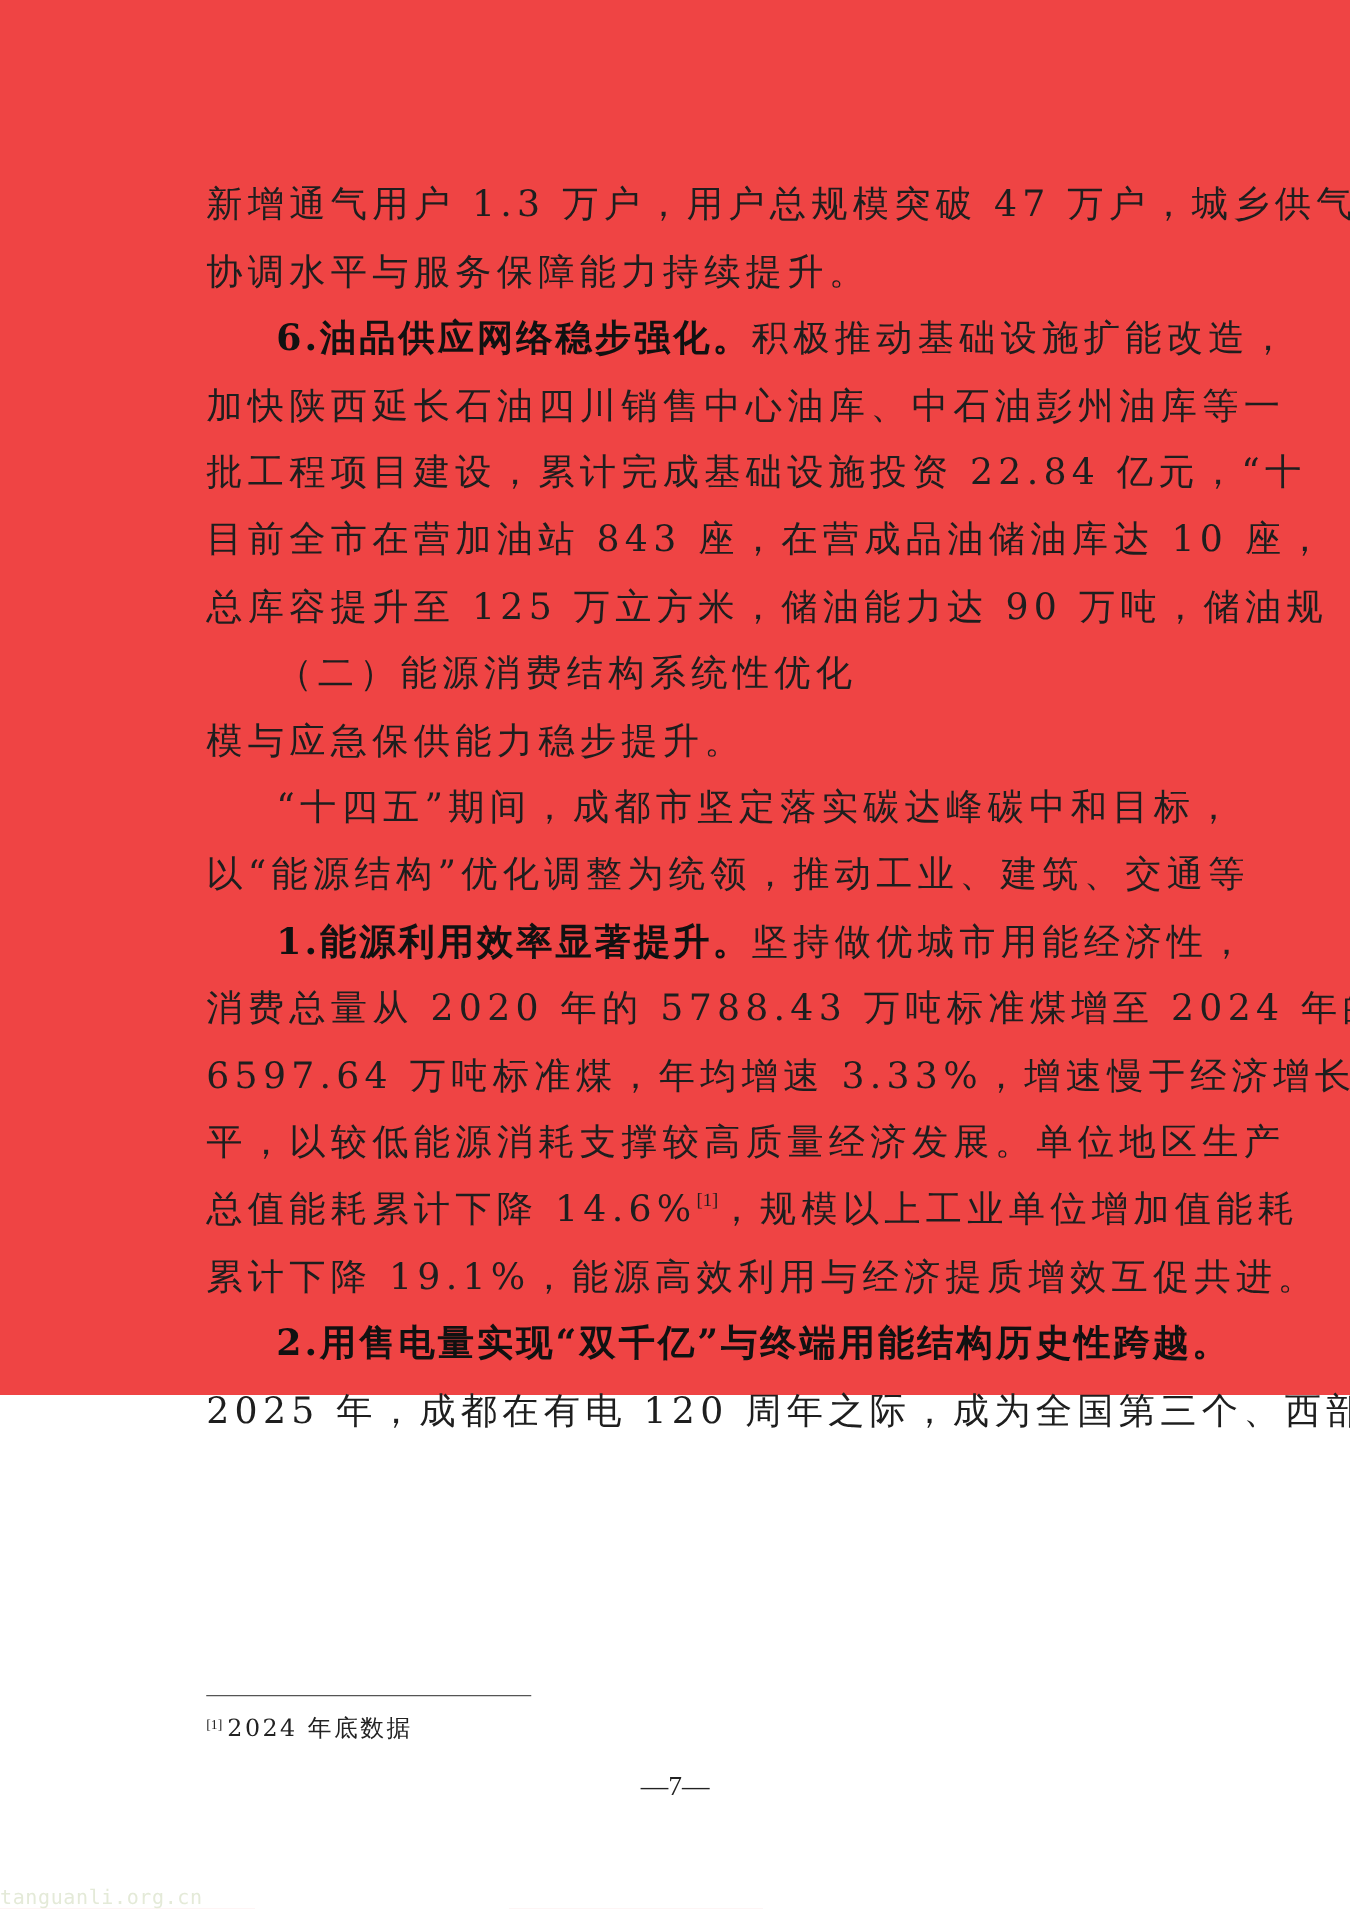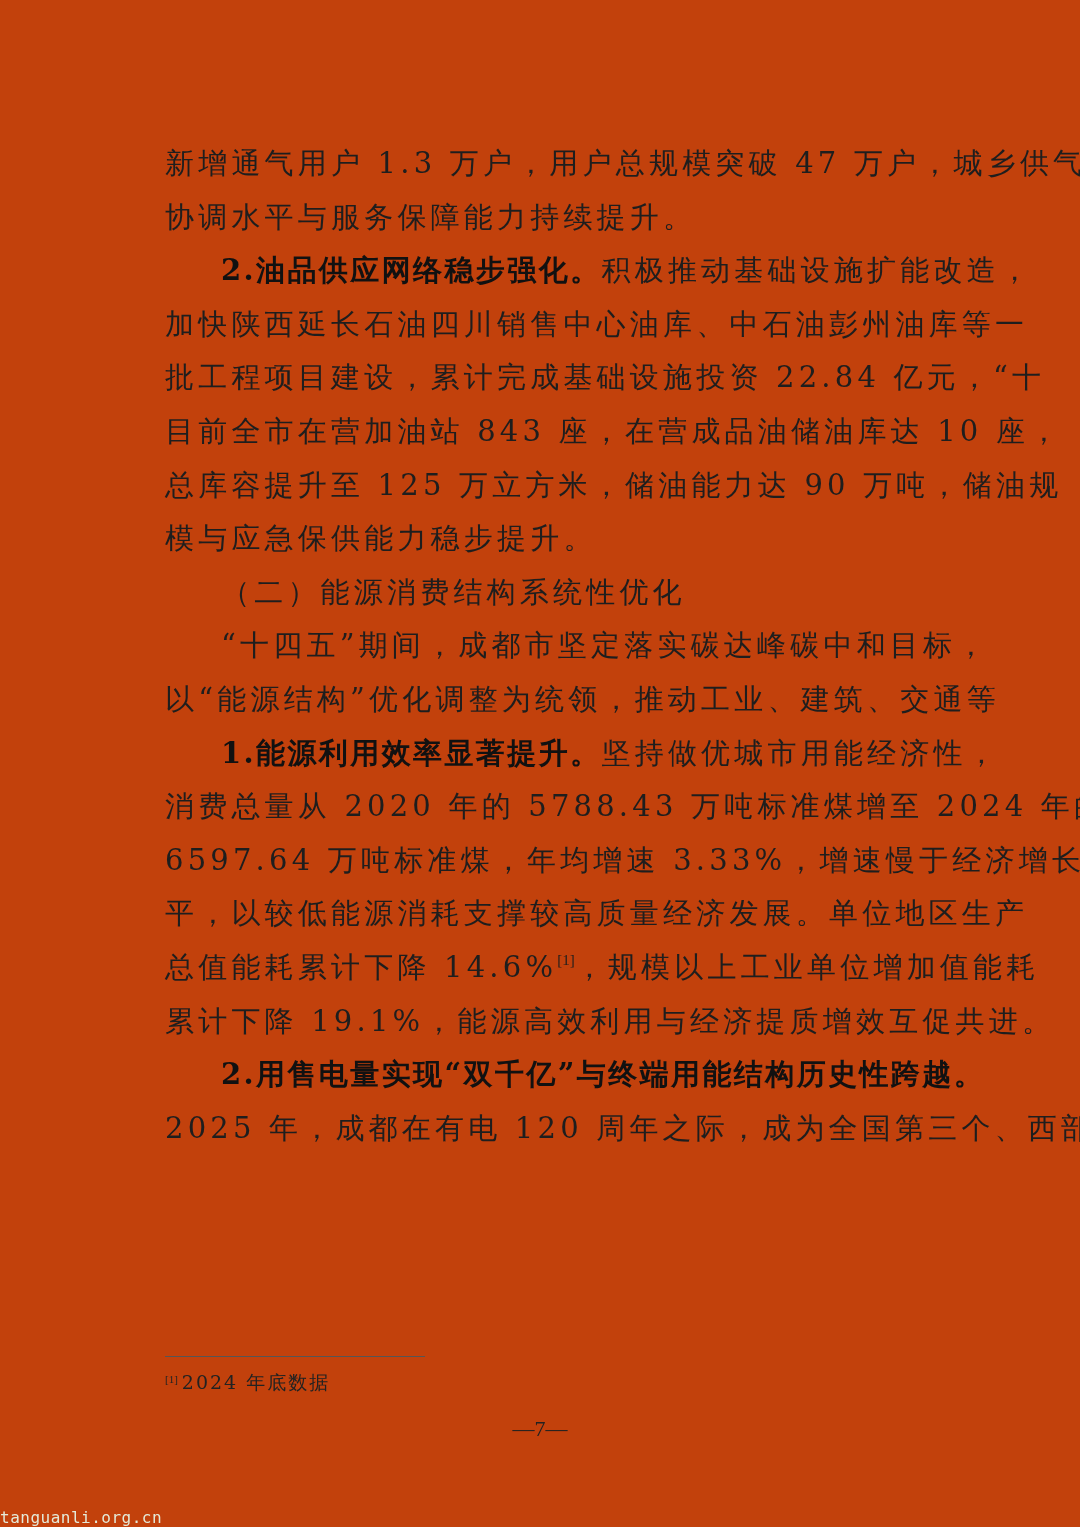--- a/index.html
+++ b/index.html
@@ -12,22 +12,22 @@
       height: 1527px;
       position: relative;
       overflow: hidden;
       color: #1a1a1a;
       font-family: "DejaVu Serif", "Liberation Serif", serif;
     }
     .page {
       position: absolute;
       left: 0; top: 0;
       width: 1080px;
-      height: 1527px;
-      background: #c2410c;
+      height: 1116px;
+      background: #ef4444;
     }
     .body-text {
       position: absolute;
       left: 165px;
       top: 137px;
       width: 752px;
     }
     .line {
       height: 53.6px;
       line-height: 53.6px;
@@ -100,28 +100,28 @@
   </style>
 </head>
 <body>
 
 <div class="page">
 
   <div class="body-text">
     <div class="line">新增通气用户 1.3 万户，用户总规模突破 47 万户，城乡供气</div>
     <div class="line">协调水平与服务保障能力持续提升。</div>
 
-    <div class="line indent"><span class="bold">2.油品供应网络稳步强化。</span><span>积极推动基础设施扩能改造，</span></div>
+    <div class="line indent"><span class="bold">6.油品供应网络稳步强化。</span><span>积极推动基础设施扩能改造，</span></div>
     <div class="line">加快陕西延长石油四川销售中心油库、中石油彭州油库等一</div>
     <div class="line">批工程项目建设，累计完成基础设施投资 22.84 亿元，“十</div>
     <div class="line">目前全市在营加油站 843 座，在营成品油储油库达 10 座，</div>
     <div class="line">总库容提升至 125 万立方米，储油能力达 90 万吨，储油规</div>
+    <div class="line heading-indent">（二）能源消费结构系统性优化</div>
+
     <div class="line">模与应急保供能力稳步提升。</div>
-
-    <div class="line heading-indent">（二）能源消费结构系统性优化</div>
 
     <div class="line indent">“十四五”期间，成都市坚定落实碳达峰碳中和目标，</div>
     <div class="line">以“能源结构”优化调整为统领，推动工业、建筑、交通等</div>
 
     <div class="line indent"><span class="bold">1.能源利用效率显著提升。</span><span>坚持做优城市用能经济性，</span></div>
     <div class="line">消费总量从 2020 年的 5788.43 万吨标准煤增至 2024 年的</div>
     <div class="line">6597.64 万吨标准煤，年均增速 3.33%，增速慢于经济增长水</div>
     <div class="line">平，以较低能源消耗支撑较高质量经济发展。单位地区生产</div>
     <div class="line"><span>总值能耗累计下降 14.6%</span><sup class="fnref">[1]</sup><span>，规模以上工业单位增加值能耗</span></div>
     <div class="line">累计下降 19.1%，能源高效利用与经济提质增效互促共进。</div>

